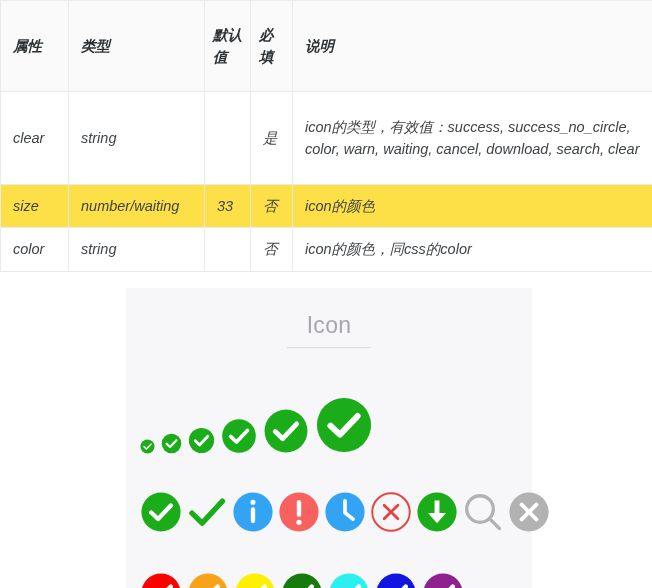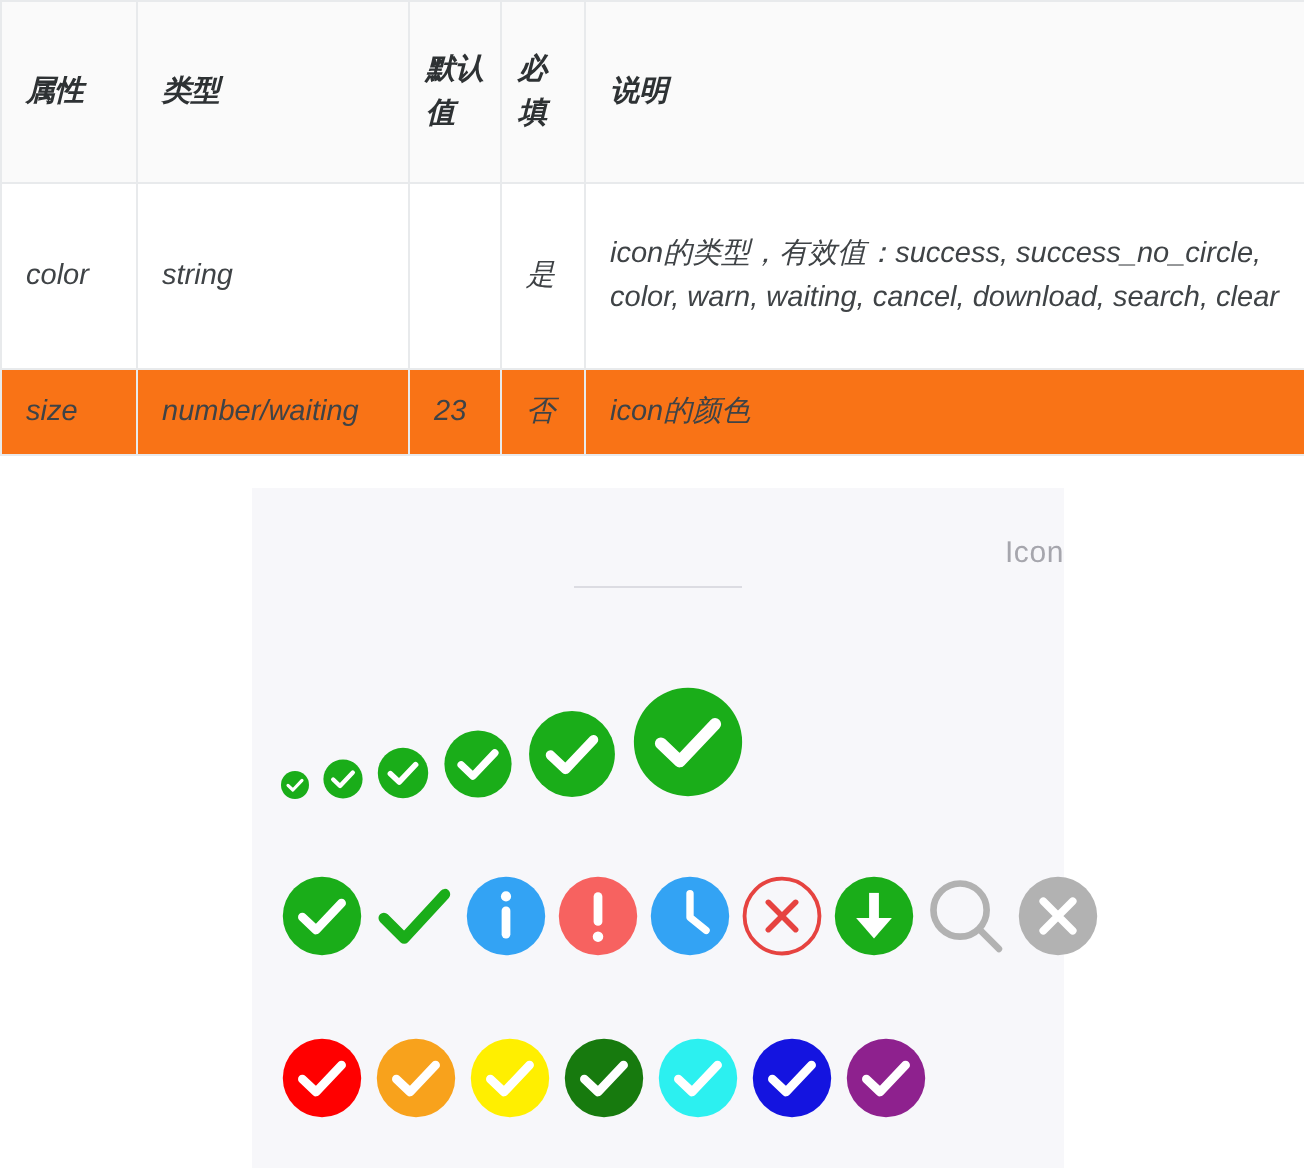--- a/index.html
+++ b/index.html
@@ -44,43 +44,43 @@
     height: 70px;
     font-weight: bold;
     color: #2e3234;
     vertical-align: middle;
   }
   .api-table thead th.narrow {
     padding-left: 8px;
     padding-right: 8px;
   }
   .api-table tbody tr.striped td {
-    background: #f97316;
+    background: #fde047;
   }
   .api-table tbody tr.tall td {
     height: 72px;
   }
   .cell-desc { word-break: break-word; }
 
   
   .demo-wrap {
     padding-top: 16px;
   }
   .demo-panel {
     margin-left: 126px;
     width: 406px;
     min-height: 318px;
     background: #f7f7fa;
     padding: 0 0 18px 0;
     box-sizing: border-box;
   }
   .demo-title {
-    text-align: right;
+    text-align: center;
     color: #a6a6ad;
-    font-size: 15px;
+    font-size: 23px;
     padding-top: 24px;
     letter-spacing: .3px;
   }
   .demo-title-rule {
     width: 84px;
     height: 1px;
     background: #dcdce2;
     margin: 8px auto 0 auto;
   }
 
@@ -120,32 +120,39 @@
     <tr>
       <th>属性</th>
       <th>类型</th>
       <th class="narrow">默认值</th>
       <th class="narrow">必填</th>
       <th>说明</th>
     </tr>
   </thead>
   <tbody>
     <tr class="tall">
-      <td>color</td>
+      <td>clear</td>
       <td>string</td>
       <td></td>
       <td>是</td>
       <td class="cell-desc">icon的类型，有效值：success, success_no_circle, color, warn, waiting, cancel, download, search, clear</td>
     </tr>
     <tr class="striped">
       <td>size</td>
       <td>number/waiting</td>
-      <td>23</td>
+      <td>33</td>
       <td>否</td>
       <td class="cell-desc">icon的颜色</td>
+    </tr>
+    <tr>
+      <td>color</td>
+      <td>string</td>
+      <td></td>
+      <td>否</td>
+      <td class="cell-desc">icon的颜色，同css的color</td>
     </tr>
   </tbody>
 </table>
 
 <div class="demo-wrap">
   <div class="demo-panel">
     <div class="demo-title">Icon</div>
     <div class="demo-title-rule"></div>
 
     <div class="icon-row row-sizes" id="row-sizes">

